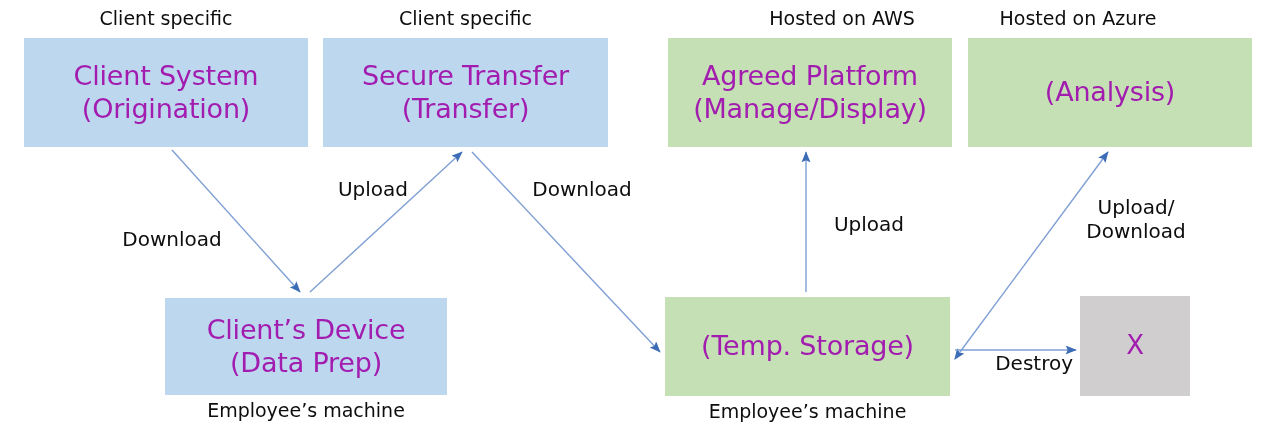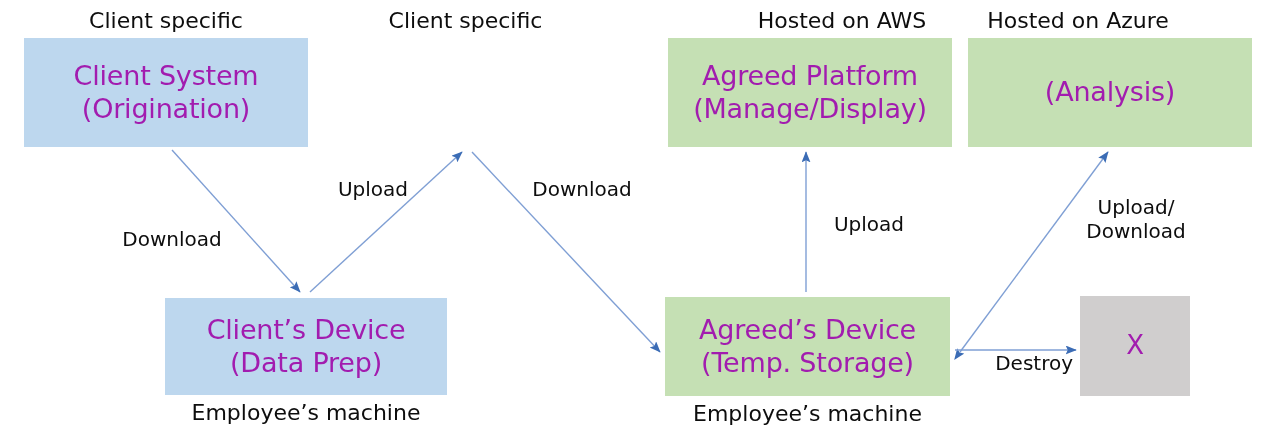--- a/index.html
+++ b/index.html
@@ -41,21 +41,21 @@
   }
   .node .ln { display: block; white-space: nowrap; }
   .node.blue  { background: #bdd7ee; }
   .node.green { background: #c5e0b4; }
   .node.gray  { background: #d0cece; }
   .node.gray .ln { font-size: 26px; }
 
   .caption {
     position: absolute;
     color: #0d0d0d;
-    font-size: 22px;
+    font-size: 19px;
     line-height: 1.15;
     text-align: center;
     white-space: nowrap;
   }
   .edge-label {
     position: absolute;
     color: #0d0d0d;
     font-size: 20px;
     line-height: 1.18;
     text-align: center;
@@ -103,37 +103,40 @@
   </div>
   <div class="caption" style="left:936px; top:8px; width:284px;">
     <span>Hosted on Azure</span>
   </div>
 
   <div class="node blue" style="left:24px; top:38px; width:284px; height:109px;">
     <span class="ln">Client System</span>
     <span class="ln">(Origination)</span>
   </div>
 
+  <div class="node blue" style="left:323px; top:38px; width:285px; height:109px;">
+    <span class="ln">Secure Transfer</span>
+    <span class="ln">(Transfer)</span>
+  </div>
 
   <div class="node green" style="left:668px; top:38px; width:284px; height:109px;">
     <span class="ln">Agreed Platform</span>
     <span class="ln">(Manage/Display)</span>
   </div>
 
   <div class="node green" style="left:968px; top:38px; width:284px; height:109px;">
     <span class="ln">(Analysis)</span>
   </div>
 
   <div class="node blue" style="left:165px; top:298px; width:282px; height:97px;">
     <span class="ln">Client’s Device</span>
     <span class="ln">(Data Prep)</span>
   </div>
 
   <div class="node green" style="left:665px; top:297px; width:285px; height:99px;">
-    <span class="ln">Agreed’s Device</span>
     <span class="ln">(Temp. Storage)</span>
   </div>
 
   <div class="node gray" style="left:1080px; top:296px; width:110px; height:100px;">
     <span class="ln">X</span>
   </div>
 
   <div class="caption" style="left:165px; top:400px; width:282px;">
     <span>Employee’s machine</span>
   </div>

